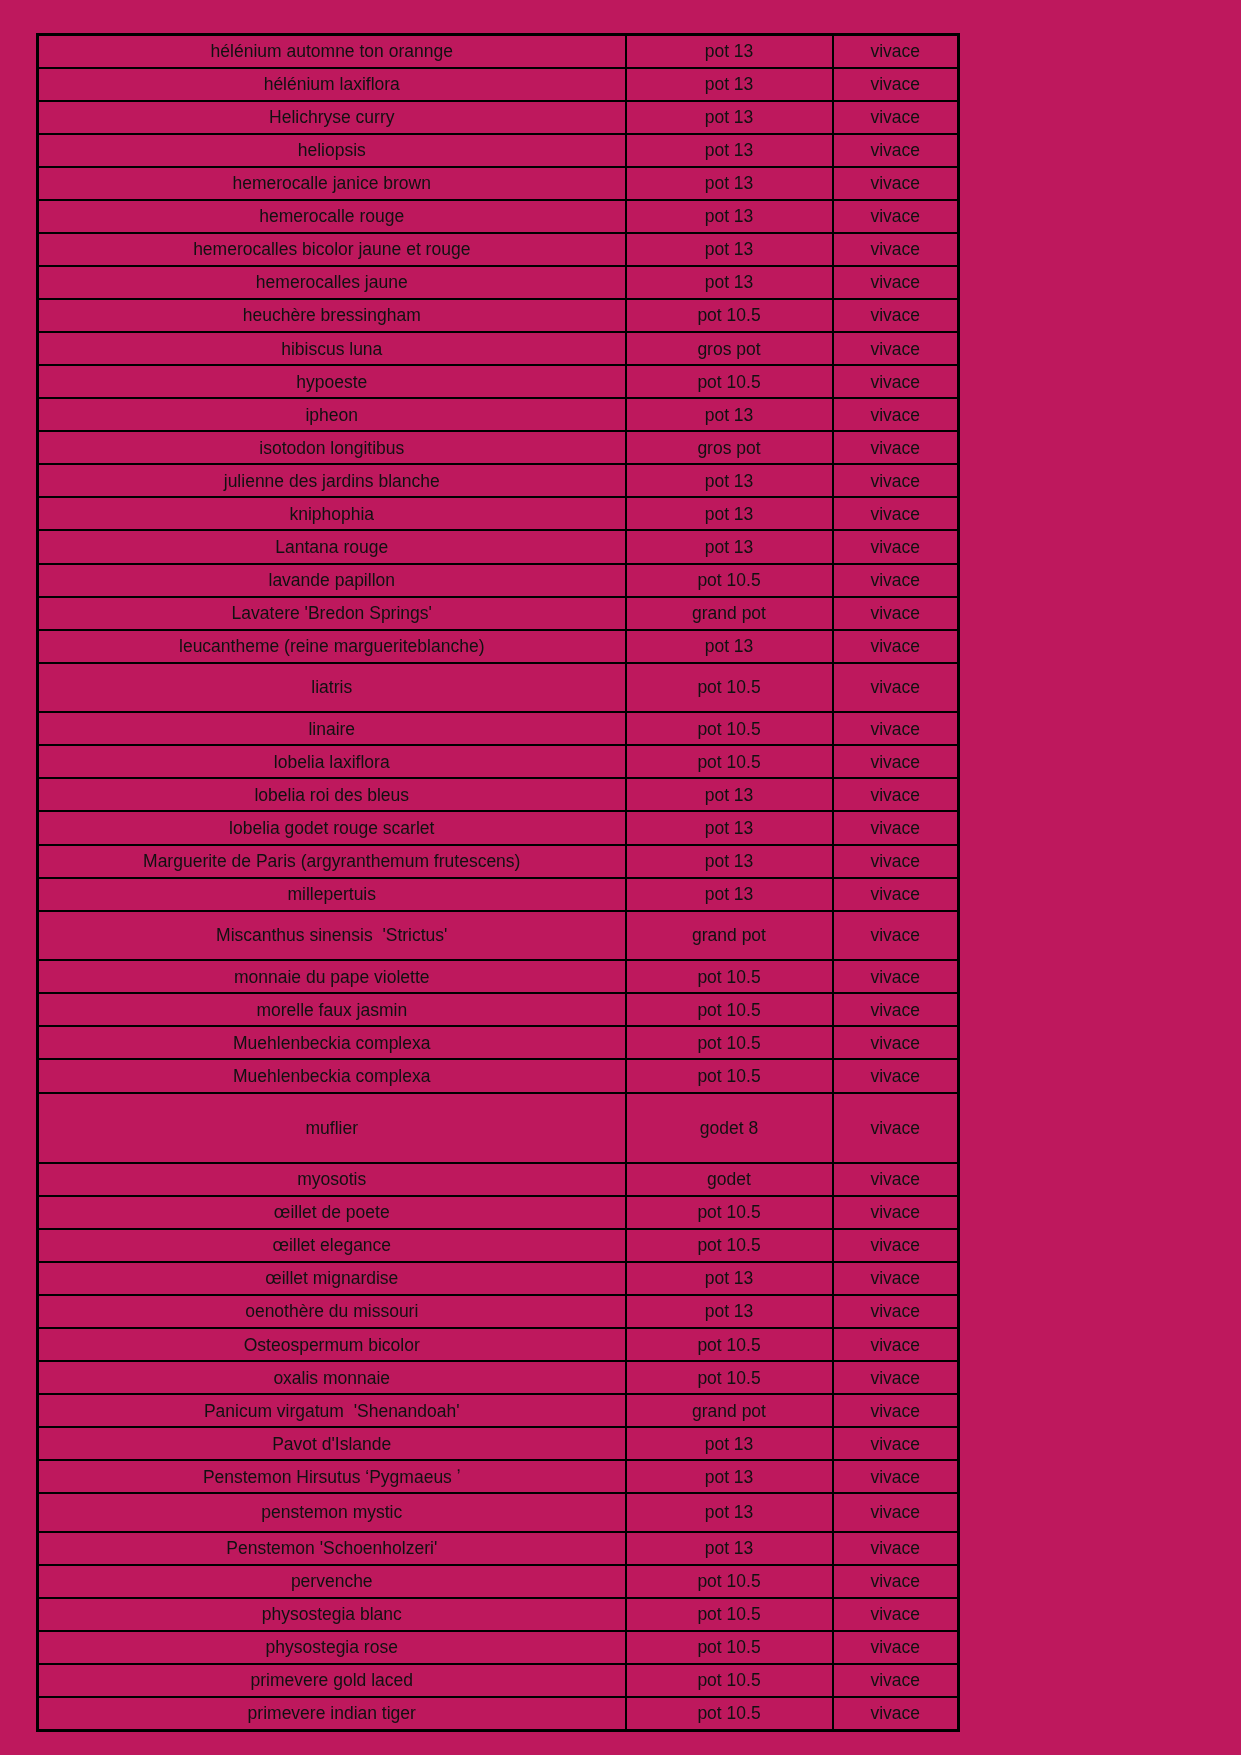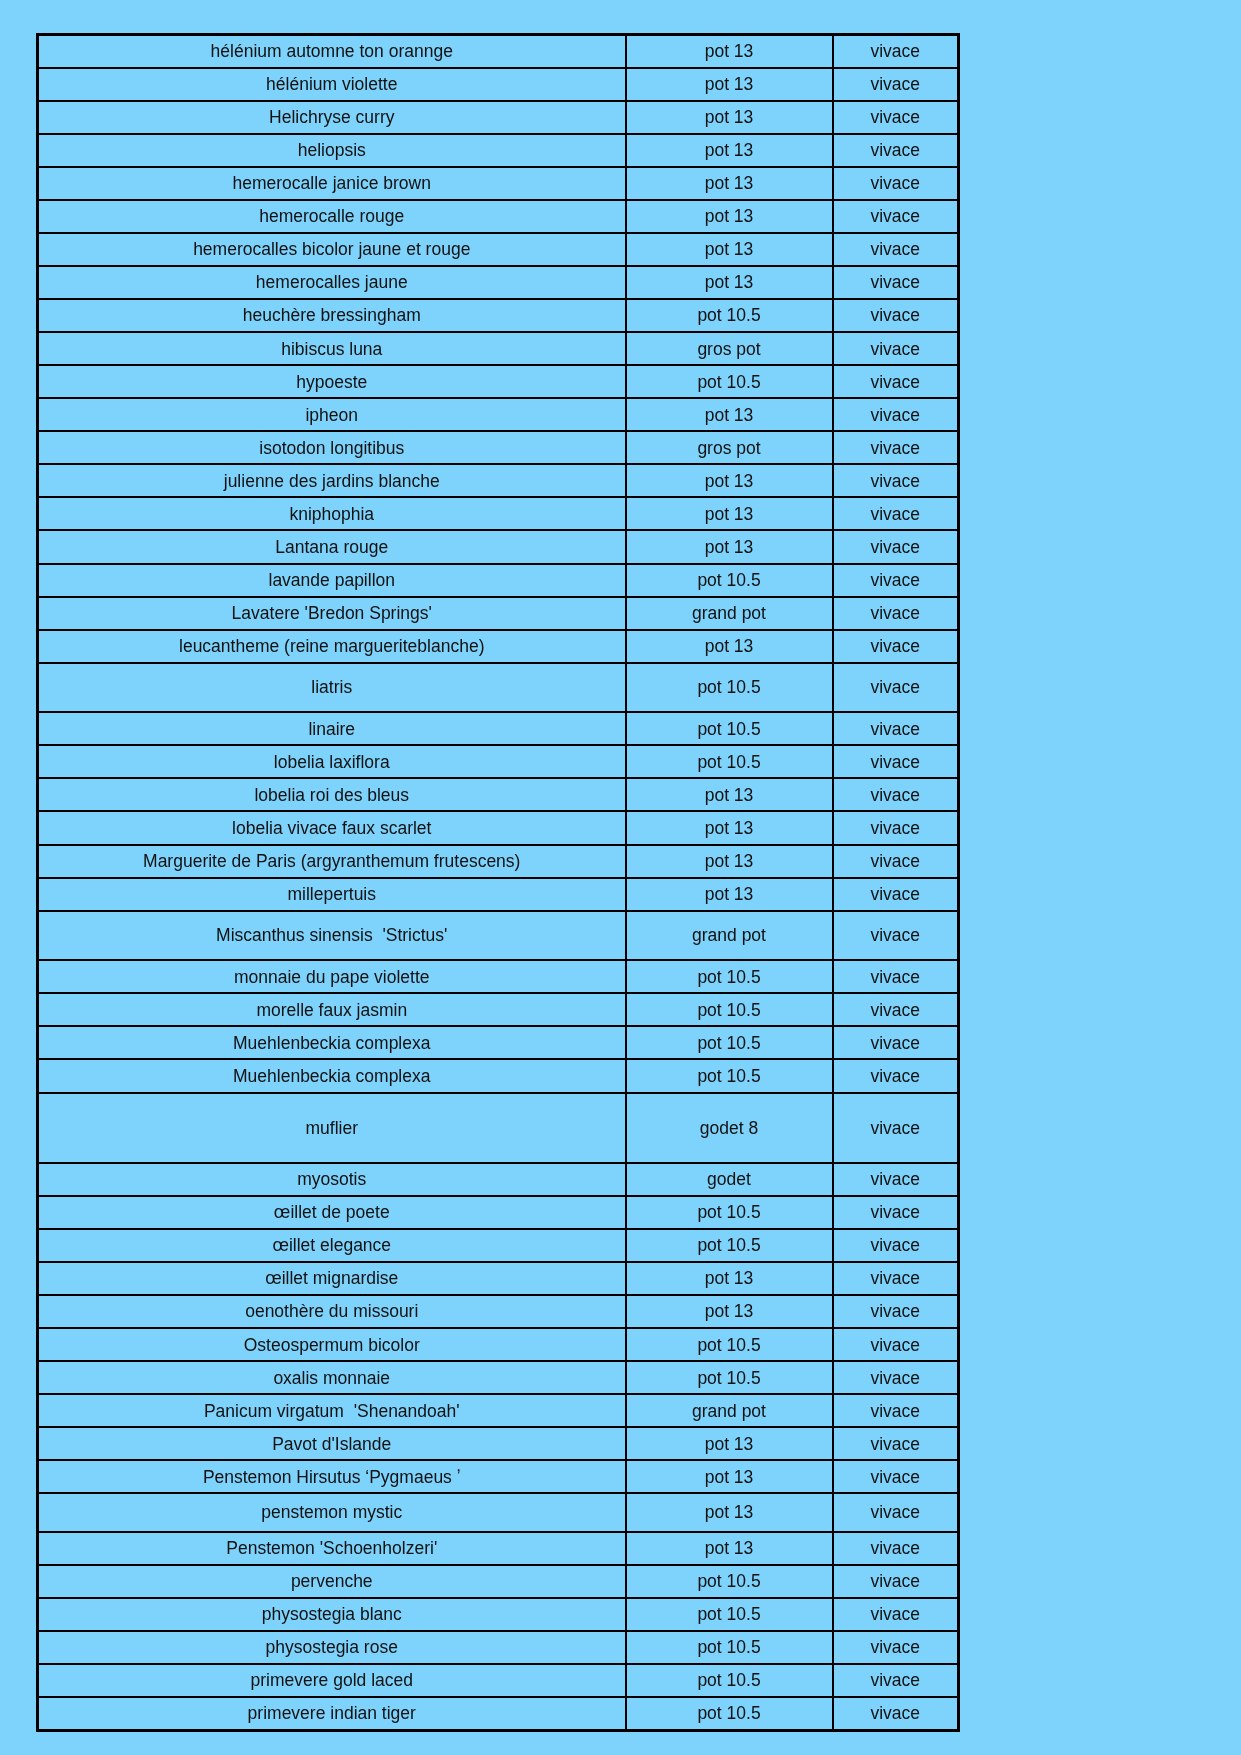--- a/index.html
+++ b/index.html
@@ -1,19 +1,19 @@
 <!DOCTYPE html>
 <html><head>
 <meta charset="utf-8">
 <style>
   html,body{margin:0;padding:0;background:#ffffff;}
   .page{
     position:relative;
     width:1241px;height:1755px;
-    background:#7dd3fc;
+    background:#be185d;
     font-family:"Liberation Sans",sans-serif;
     color:#111;
   }
   table.plant-table{
     position:absolute;
     left:36px;top:33px;
     width:921px;height:1699px;
     border-collapse:collapse;
     table-layout:fixed;
     border:3px solid #000;
@@ -48,21 +48,21 @@
       <col class="c-pot">
       <col class="c-type">
     </colgroup>
     <tbody>
         <tr>
           <td>hélénium automne ton orannge</td>
           <td>pot 13</td>
           <td>vivace</td>
         </tr>
         <tr>
-          <td>hélénium violette</td>
+          <td>hélénium laxiflora</td>
           <td>pot 13</td>
           <td>vivace</td>
         </tr>
         <tr>
           <td>Helichryse curry</td>
           <td>pot 13</td>
           <td>vivace</td>
         </tr>
         <tr>
           <td>heliopsis</td>
@@ -158,21 +158,21 @@
           <td>lobelia laxiflora</td>
           <td>pot 10.5</td>
           <td>vivace</td>
         </tr>
         <tr>
           <td>lobelia roi des bleus</td>
           <td>pot 13</td>
           <td>vivace</td>
         </tr>
         <tr>
-          <td>lobelia vivace faux scarlet</td>
+          <td>lobelia godet rouge scarlet</td>
           <td>pot 13</td>
           <td>vivace</td>
         </tr>
         <tr>
           <td>Marguerite de Paris (argyranthemum frutescens)</td>
           <td>pot 13</td>
           <td>vivace</td>
         </tr>
         <tr>
           <td>millepertuis</td>

